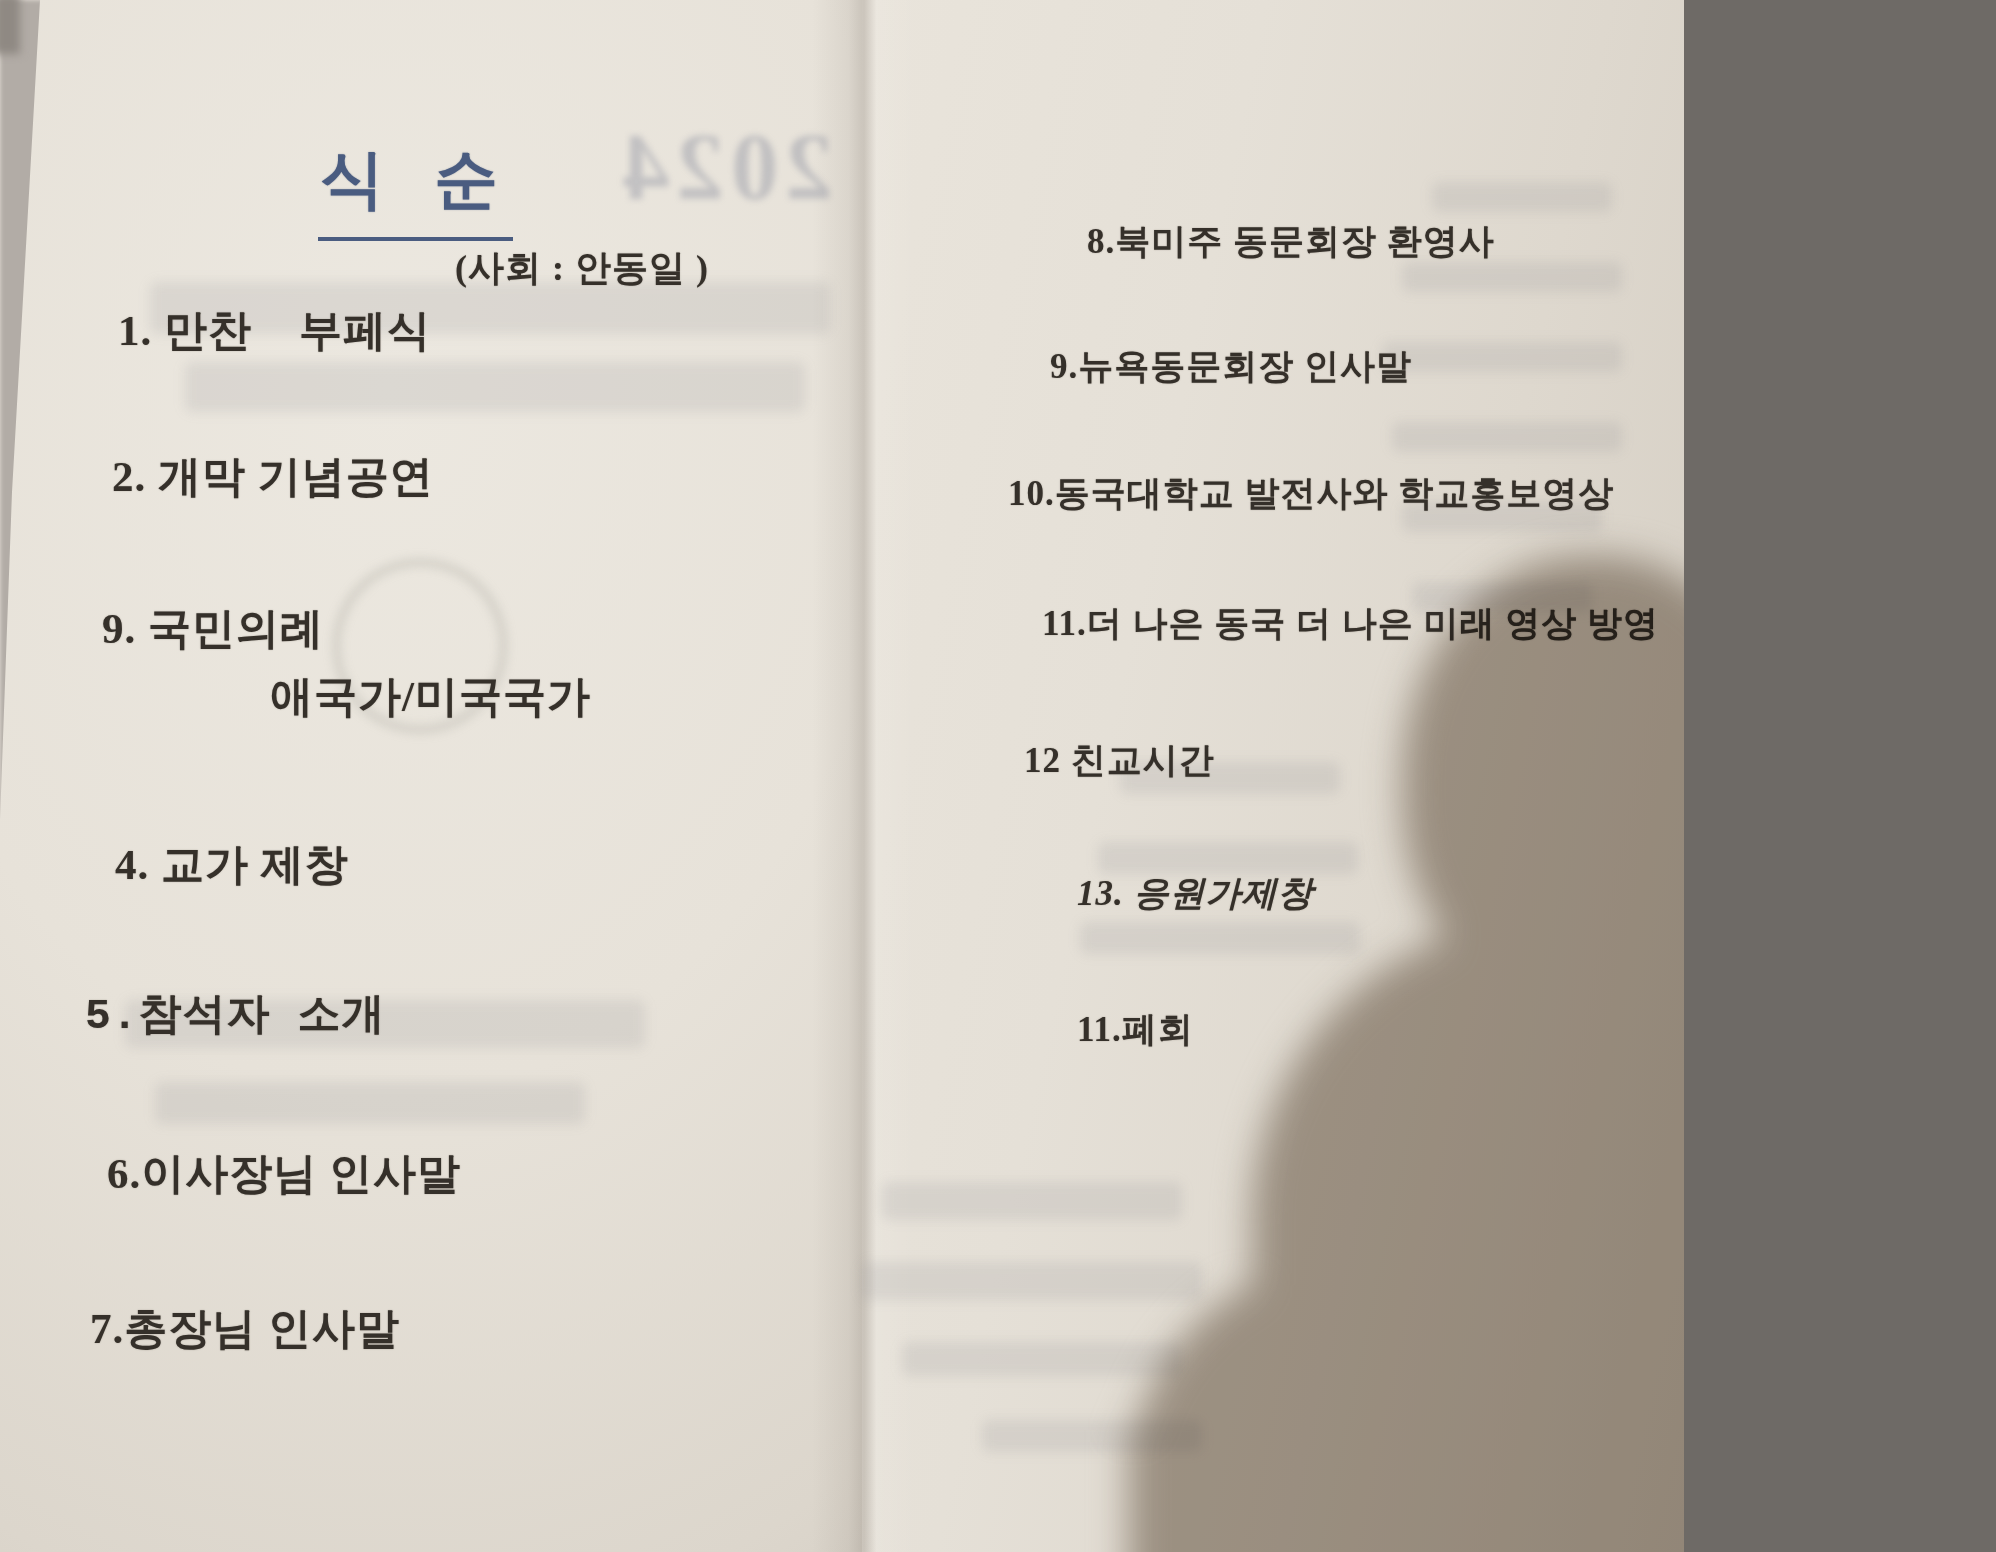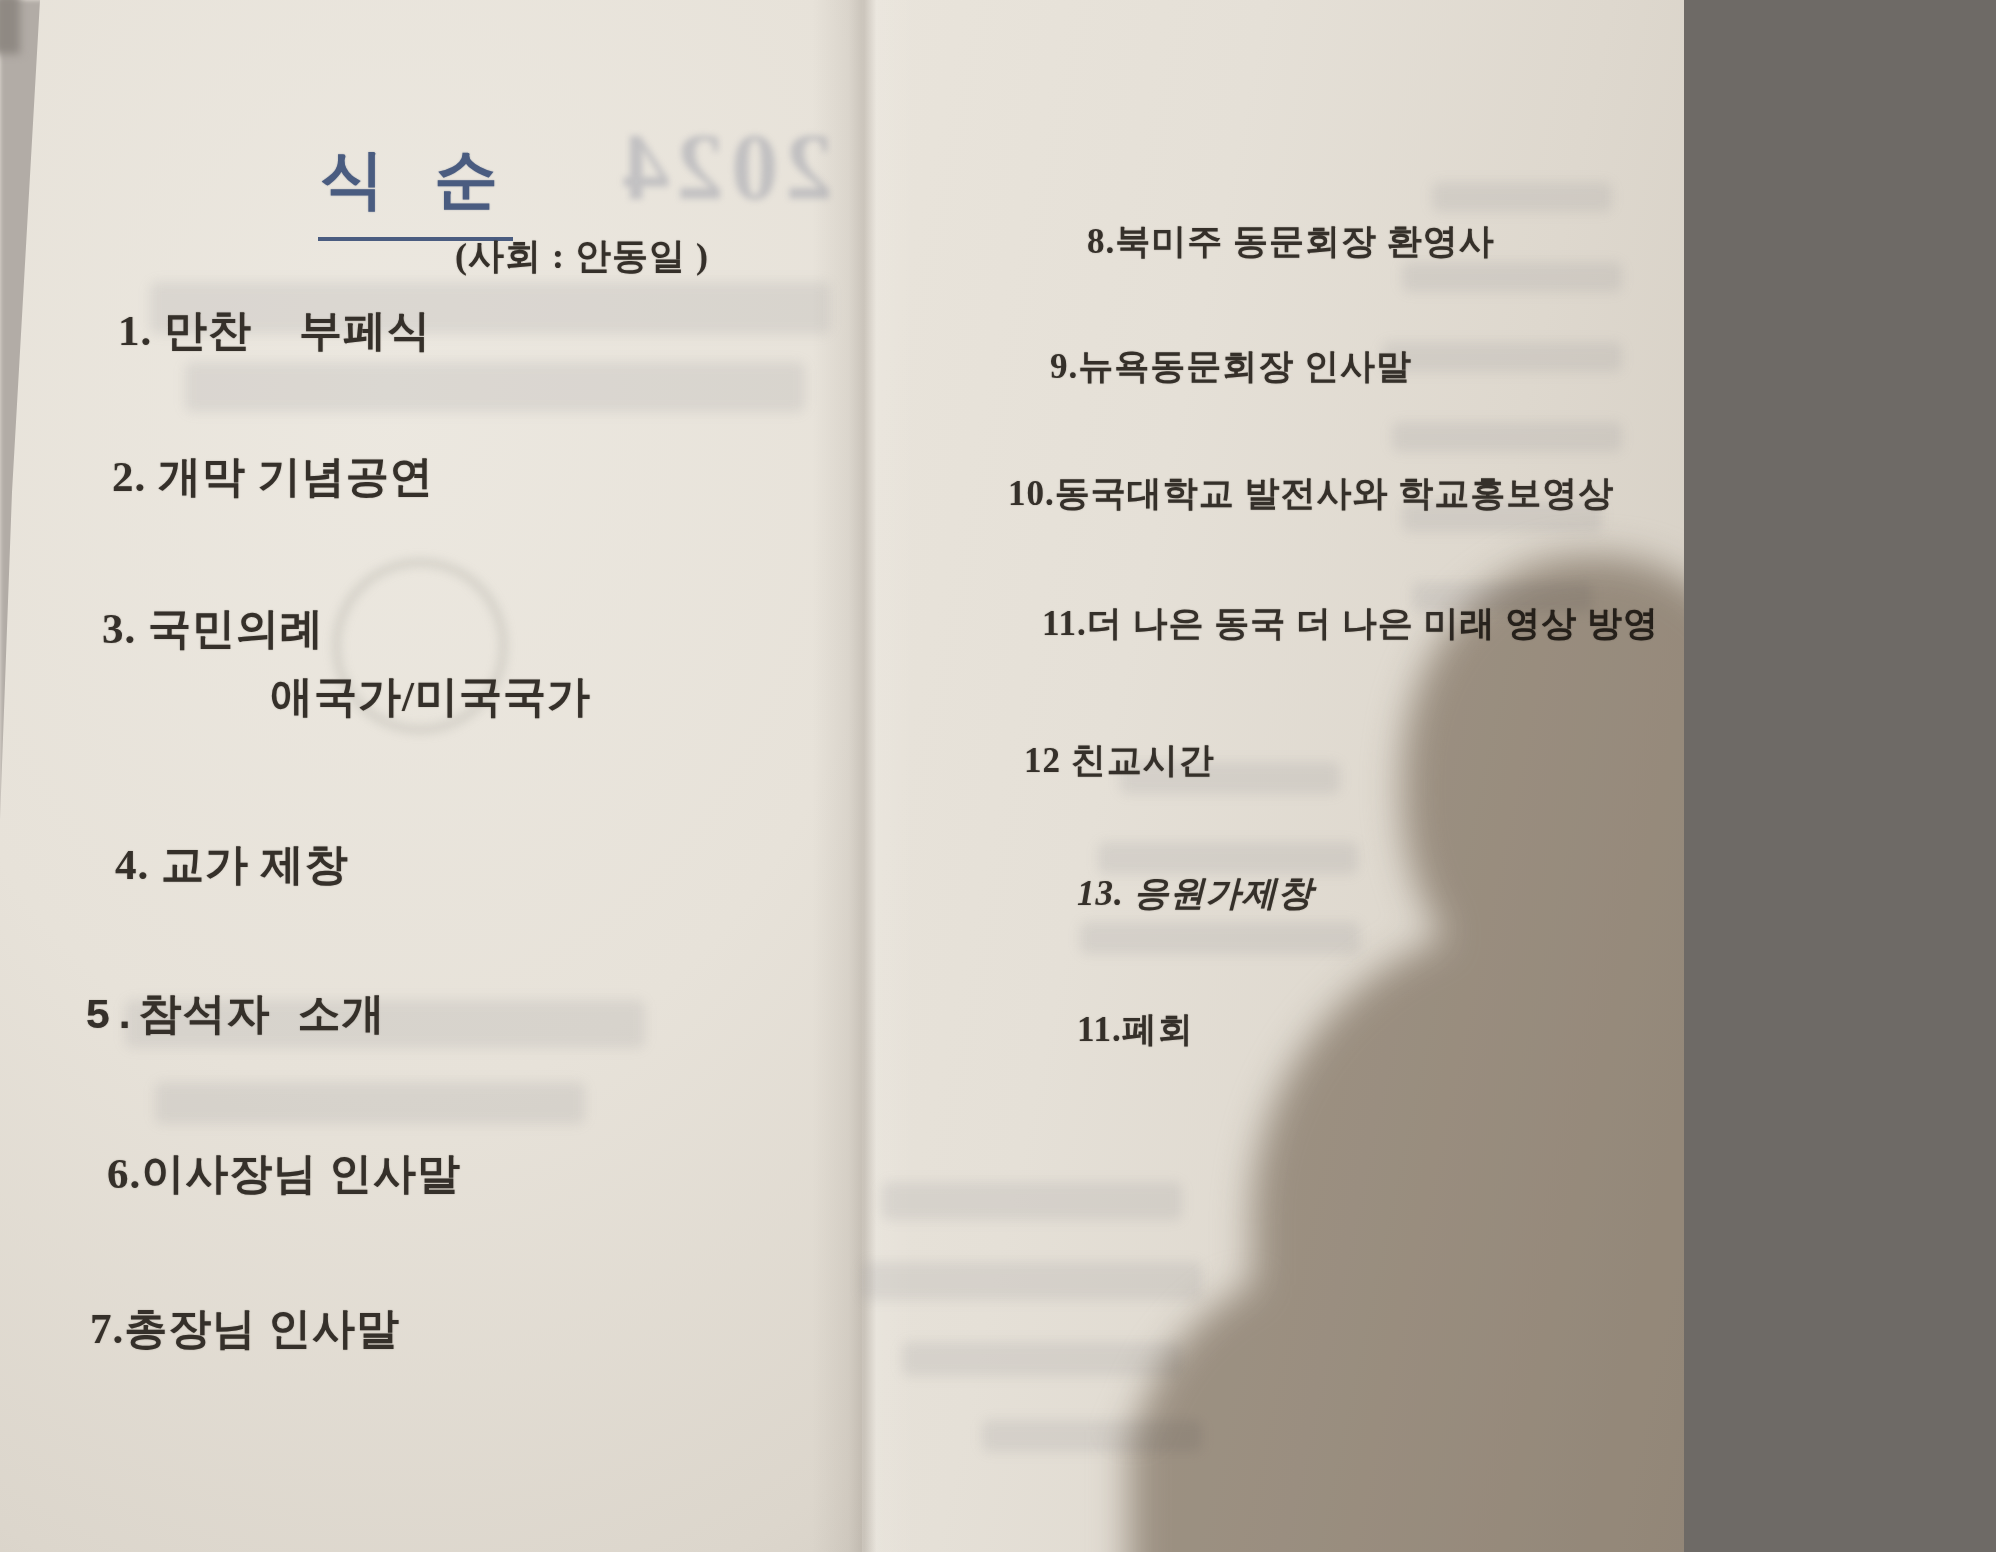--- a/index.html
+++ b/index.html
@@ -44,21 +44,21 @@
   .l-item{font-size:43px;}
   .r-item{font-size:35px;}
   .title{
     position:absolute;left:318px;top:136px;z-index:3;
     font-size:64px;font-weight:700;color:var(--title-blue,#4a5c80);
     letter-spacing:3px;word-spacing:28px;white-space:pre;
     border-bottom:4px solid var(--title-blue,#4a5c80);
     padding:0 12px 14px 2px;
     text-shadow:0 0 1.5px rgba(55,70,105,.45);
   }
-  .mc{position:absolute;left:455px;top:232px;font-size:36px;z-index:3;}
+  .mc{position:absolute;left:455px;top:244px;font-size:36px;z-index:3;}
   
   .ghost-year{
     position:absolute;left:615px;top:112px;z-index:1;
     font-size:95px;font-weight:700;letter-spacing:7px;
     color:rgba(120,126,148,.34);transform:scaleX(-1);
     filter:blur(3px);
   }
   .gbar{position:absolute;background:rgba(128,126,133,.15);filter:blur(6px);border-radius:8px;z-index:1;}
   .gring{
     position:absolute;left:332px;top:558px;width:158px;height:158px;z-index:1;
@@ -104,21 +104,21 @@
   <div class="gbar" style="left:882px;top:1182px;width:300px;height:38px;"></div>
   <div class="gbar" style="left:862px;top:1262px;width:340px;height:38px;"></div>
   <div class="gbar" style="left:902px;top:1342px;width:280px;height:34px;"></div>
   <div class="gbar" style="left:982px;top:1420px;width:220px;height:32px;"></div>
 
   <div class="title">식 순</div>
   <div class="line mc">(사회 : 안동일 )</div>
 
   <div class="line l-item" style="left:118px;top:302px;">1. 만찬    부페식</div>
   <div class="line l-item" style="left:112px;top:448px;">2. 개막 기념공연</div>
-  <div class="line l-item" style="left:102px;top:600px;">3. 국민의례</div>
+  <div class="line l-item" style="left:102px;top:600px;">9. 국민의례</div>
   <div class="line l-item" style="left:270px;top:668px;">애국가/미국국가</div>
   <div class="line l-item" style="left:115px;top:836px;">4. 교가 제창</div>
   <div class="line l-item" style="left:85px;top:985px;font-family:Liberation Mono, monospace;">5.참석자 소개</div>
   <div class="line l-item" style="left:107px;top:1145px;">6.이사장님 인사말</div>
   <div class="line l-item" style="left:90px;top:1300px;">7.총장님 인사말</div>
 
   <div class="line r-item" style="left:1087px;top:218px;">8.북미주 동문회장 환영사</div>
   <div class="line r-item" style="left:1050px;top:343px;">9.뉴욕동문회장 인사말</div>
   <div class="line r-item" style="left:1008px;top:470px;">10.동국대학교 발전사와 학교홍보영상</div>
   <div class="line r-item" style="left:1042px;top:600px;">11.더 나은 동국 더 나은 미래 영상 방영</div>

